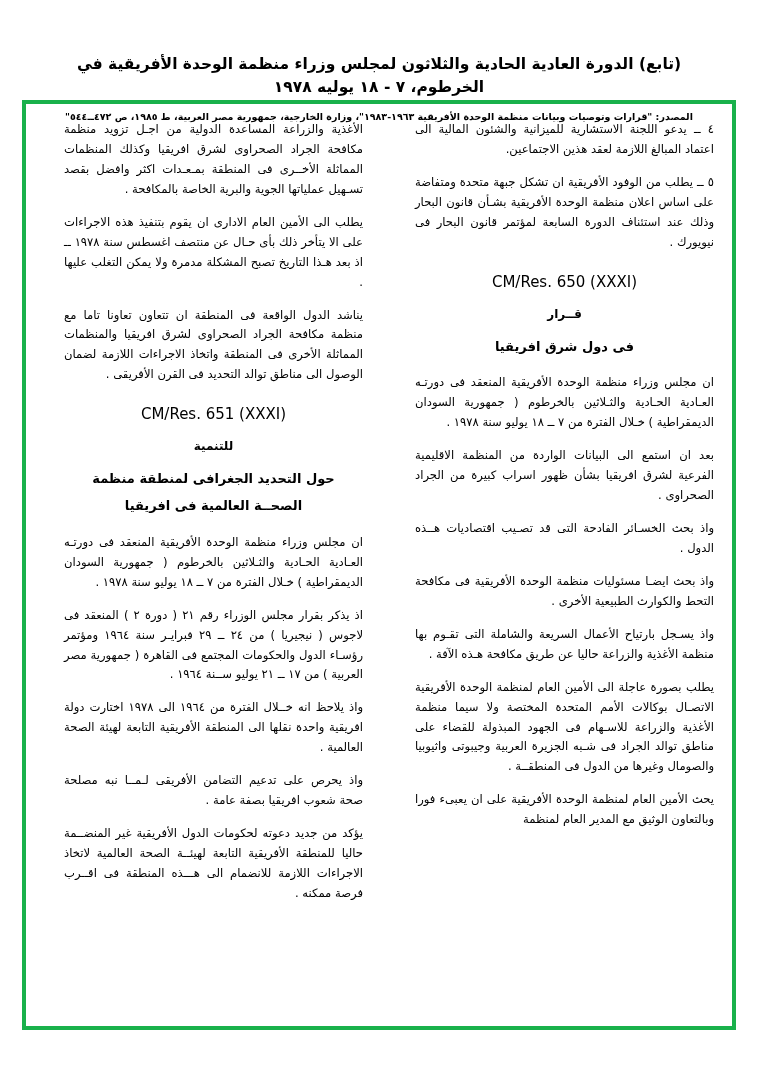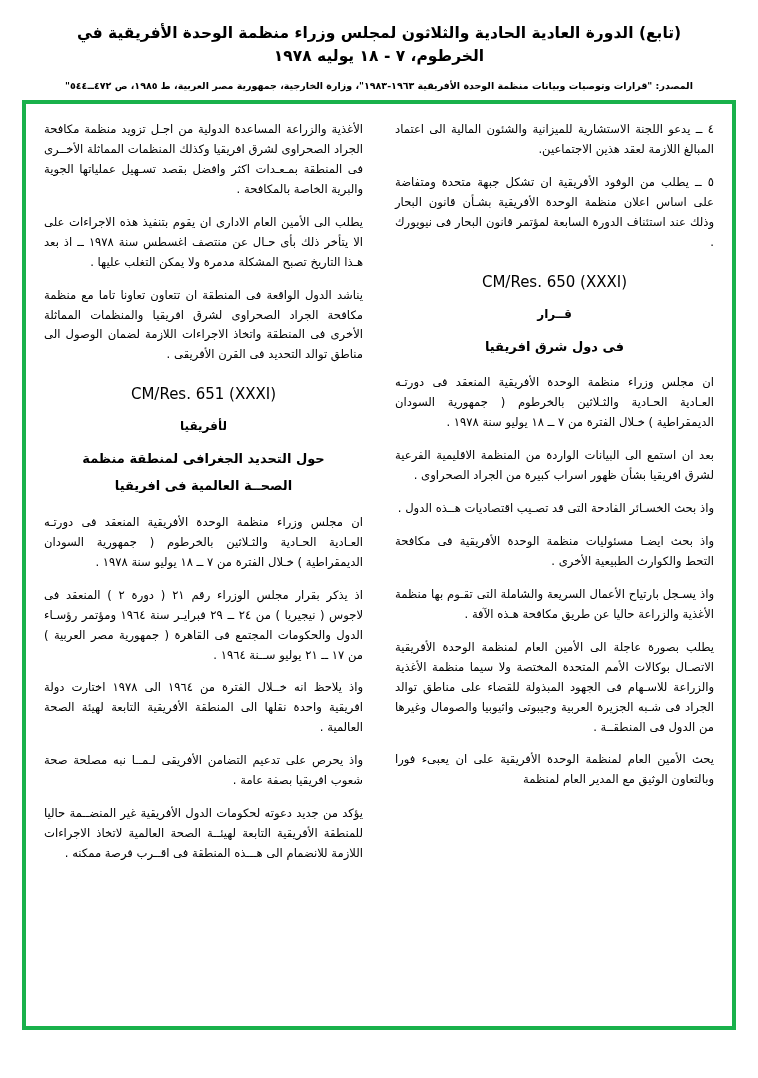--- a/index.html
+++ b/index.html
@@ -25,20 +25,21 @@
   .header {
     text-align: center;
     padding: 22px 40px 0 40px;
   }
   .header-title {
     font-size: 15.5px;
     font-weight: bold;
     line-height: 1.5;
     letter-spacing: 0px;
     direction: rtl;
+    margin-top: 31px;
   }
   .header-source {
     font-size: 9.5px;
     font-weight: bold;
     margin-top: 10px;
     line-height: 1.5;
     direction: rtl;
   }
   
   .frame {
@@ -61,20 +62,21 @@
     flex-direction: row;
     height: 100%;
     box-sizing: border-box;
   }
   .col {
     width: 50%;
     box-sizing: border-box;
     direction: rtl;
     text-align: justify;
     text-justify: inter-word;
+    margin-left: 20px;
   }
   .col-right {
     padding-left: 16px;
     border-left: 0;
   }
   .col-left {
     padding-right: 16px;
   }
   p.para {
     font-size: 11.6px;
@@ -149,21 +151,21 @@
           <p class="para">يطلب بصورة عاجلة الى الأمين العام لمنظمة الوحدة الأفريقية الاتصـال بوكالات الأمم المتحدة المختصة ولا سيما منظمة الأغذية والزراعة للاسـهام فى الجهود المبذولة للقضاء على مناطق توالد الجراد فى شـبه الجزيرة العربية وجيبوتى واثيوبيا والصومال وغيرها من الدول فى المنطقــة .</p>
           <p class="para">يحث الأمين العام لمنظمة الوحدة الأفريقية على ان يعبىء فورا وبالتعاون الوثيق مع المدير العام لمنظمة</p>
         </div>
 
         <div class="col col-left">
           <p class="para">الأغذية والزراعة المساعدة الدولية من اجـل تزويد منظمة مكافحة الجراد الصحراوى لشرق افريقيا وكذلك المنظمات المماثلة الأخــرى فى المنطقة بمـعـدات اكثر وافضل بقصد تسـهيل عملياتها الجوية والبرية الخاصة بالمكافحة .</p>
           <p class="para">يطلب الى الأمين العام الادارى ان يقوم بتنفيذ هذه الاجراءات على الا يتأخر ذلك بأى حـال عن منتصف اغسطس سنة ١٩٧٨ ــ اذ بعد هـذا التاريخ تصبح المشكلة مدمرة ولا يمكن التغلب عليها .</p>
           <p class="para">يناشد الدول الواقعة فى المنطقة ان تتعاون تعاونا تاما مع منظمة مكافحة الجراد الصحراوى لشرق افريقيا والمنظمات المماثلة الأخرى فى المنطقة واتخاذ الاجراءات اللازمة لضمان الوصول الى مناطق توالد التحديد فى القرن الأفريقى .</p>
 
           <div class="res-id">CM/Res. 651 (XXXI)</div>
-          <div class="decision-word">لأفريقيا</div>
+          <div class="decision-word">للتنمية</div>
           <div class="title-block">
             <div class="title-line">حول التحديد الجغرافى لمنطقة منظمة</div>
             <div class="title-line">الصحــة العالمية فى افريقيا</div>
           </div>
 
           <p class="para">ان مجلس وزراء منظمة الوحدة الأفريقية المنعقد فى دورتـه العـادية الحـادية والثـلاثين بالخرطوم ( جمهورية السودان الديمقراطية ) خـلال الفترة من ٧ ــ ١٨ يوليو سنة ١٩٧٨ .</p>
           <p class="para">اذ يذكر بقرار مجلس الوزراء رقم ٢١ ( دورة ٢ ) المنعقد فى لاجوس ( نيجيريا ) من ٢٤ ــ ٢٩ فبرايـر سنة ١٩٦٤ ومؤتمر رؤسـاء الدول والحكومات المجتمع فى القاهرة ( جمهورية مصر العربية ) من ١٧ ــ ٢١ يوليو ســنة ١٩٦٤ .</p>
           <p class="para">واذ يلاحظ انه خــلال الفترة من ١٩٦٤ الى ١٩٧٨ اختارت دولة افريقية واحدة نقلها الى المنطقة الأفريقية التابعة لهيئة الصحة العالمية .</p>
           <p class="para">واذ يحرص على تدعيم التضامن الأفريقى لـمــا نبه مصلحة صحة شعوب افريقيا بصفة عامة .</p>
           <p class="para">يؤكد من جديد دعوته لحكومات الدول الأفريقية غير المنضــمة حاليا للمنطقة الأفريقية التابعة لهيئــة الصحة العالمية لاتخاذ الاجراءات اللازمة للانضمام الى هـــذه المنطقة فى اقــرب فرصة ممكنه .</p>

